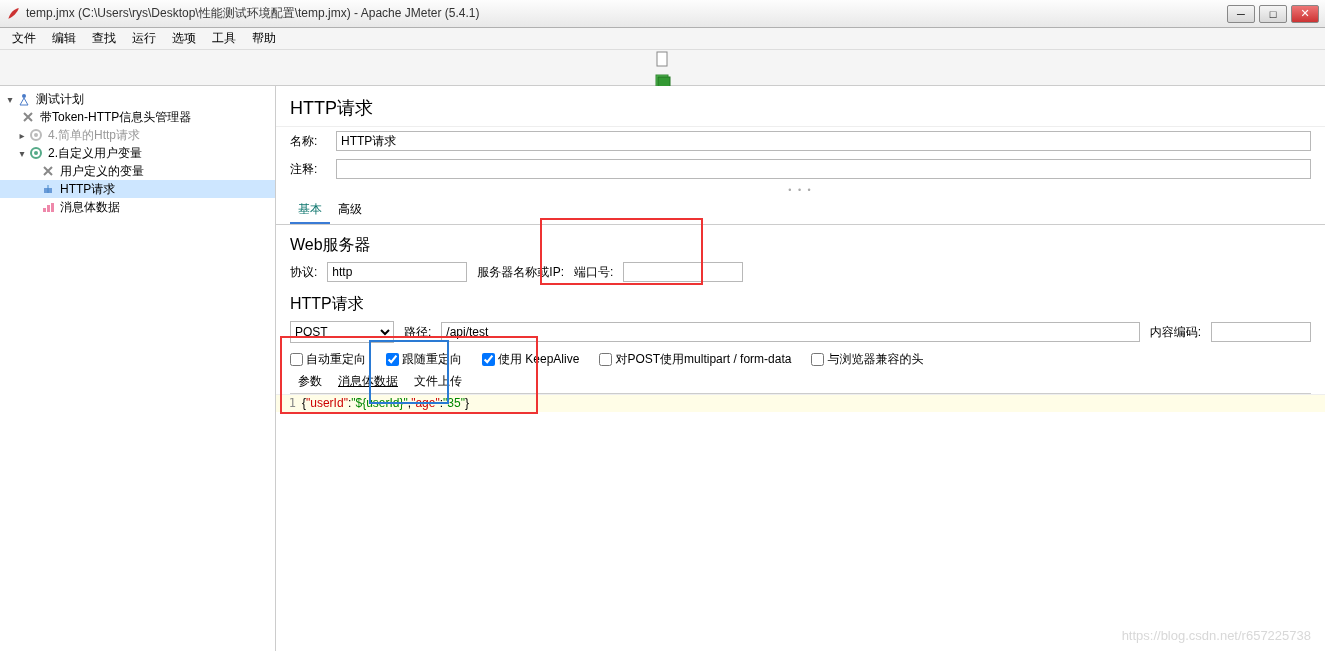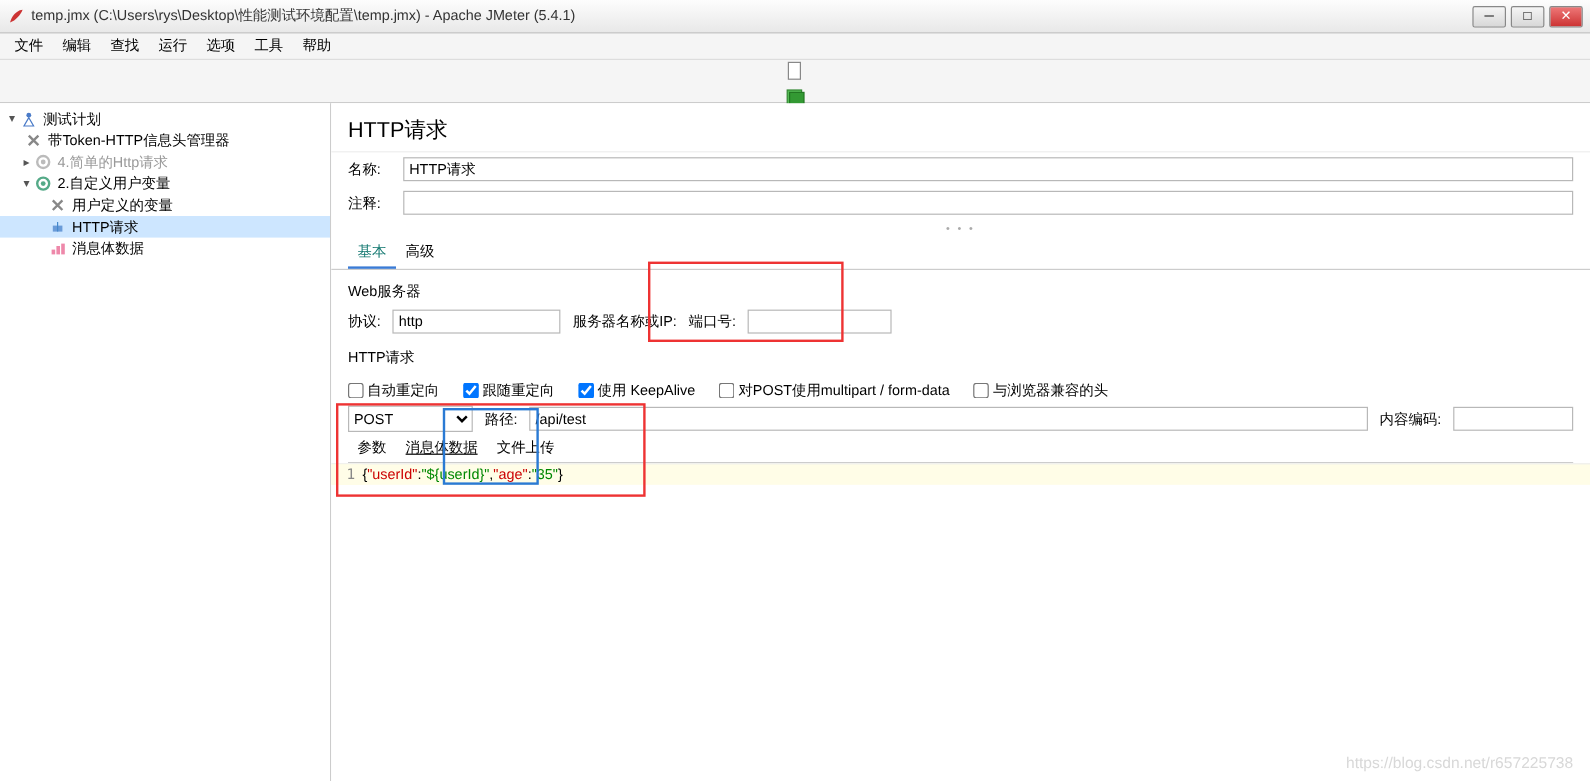--- a/index.html
+++ b/index.html
@@ -33,21 +33,21 @@
 .form-row { display:flex; align-items:center; padding:4px 14px;justify-content:center; }
 .form-row label.fl { width:46px; text-align:left; }
 .form-row input.tx { flex:1; border:1px solid #b8b8b8; background:#fff; height:20px; padding:1px 4px; font-size:12px; }
 .drag-dots { text-align:center; color:#aaa; font-size:9px; letter-spacing:2px; padding:2px 0; }
 
 .subtabs { display:flex; gap:0; padding:0 14px; border-bottom:1px solid #ccc; }
 .subtabs span { padding:4px 8px; cursor:default; }
 .subtabs span.active { border-bottom:2px solid #3a7bd5; color:#0f766e; }
 
 .section { padding:6px 14px 0; }
-.sec-title { padding:4px 0; font-size:12px; }
+.sec-title { padding:4px 0; font-size:16px; }
 .field-line { display:flex; align-items:center; gap:10px; padding:2px 0; }
 .field-line label { white-space:nowrap; }
 .field-line input[type=text] { border:1px solid #b8b8b8; height:20px; padding:1px 4px; font-size:12px; }
 .field-line select { border:1px solid #b8b8b8; height:22px; font-size:12px; background:#fff; }
 .chk { display:flex; align-items:center; gap:3px; margin-right:10px; }
 .chk input { width:13px; height:13px; }
 
 .bodytabs { display:flex; gap:0; margin-top:0; border-bottom:1px solid #ccc; }
 .bodytabs span { padding:3px 8px; cursor:default; }
 .bodytabs span.active { text-decoration:underline; }
@@ -301,51 +301,51 @@
       <div class="sec-title">Web服务器</div>
       <div class="field-line">
         <label>协议:</label>
         <input type="text" style="width: 140px;" value="http">
         <label>服务器名称或IP:</label>
         <label>端口号:</label>
         <input type="text" style="width: 120px;" value="">
       </div>
 
       <div class="sec-title" style="margin-top:6px">HTTP请求</div>
-      <div class="field-line" style="margin-top:4px">
-        <label class="chk">
-            <input type="checkbox" style="">
-            <span>自动重定向</span>
-          </label>
-        <label class="chk">
-            <input type="checkbox" checked="" style="">
-            <span>跟随重定向</span>
-          </label>
-        <label class="chk">
-            <input type="checkbox" checked="" style="">
-            <span>使用 KeepAlive</span>
-          </label>
-        <label class="chk">
-            <input type="checkbox" style="">
-            <span>对POST使用multipart / form-data</span>
-          </label>
-        <label class="chk">
-            <input type="checkbox" style="">
-            <span>与浏览器兼容的头</span>
-          </label>
-      </div>
       <div class="field-line">
         <select style="width:104px">
           <option>POST</option>
         </select>
         <label>路径:</label>
         <input type="text" style="flex: 1 1 0%;" value="/api/test">
         <label>内容编码:</label>
         <input type="text" style="width: 100px;" value="">
       </div>
+      <div class="field-line" style="margin-top:4px">
+        <label class="chk">
+            <input type="checkbox" style="">
+            <span>自动重定向</span>
+          </label>
+        <label class="chk">
+            <input type="checkbox" checked="" style="">
+            <span>跟随重定向</span>
+          </label>
+        <label class="chk">
+            <input type="checkbox" checked="" style="">
+            <span>使用 KeepAlive</span>
+          </label>
+        <label class="chk">
+            <input type="checkbox" style="">
+            <span>对POST使用multipart / form-data</span>
+          </label>
+        <label class="chk">
+            <input type="checkbox" style="">
+            <span>与浏览器兼容的头</span>
+          </label>
+      </div>
 
       <div class="bodytabs">
         <span>参数</span>
         <span class="active">消息体数据</span>
         <span>文件上传</span>
       </div>
     </div>
 
     <div class="editor">
       <div class="gutter">1</div>

